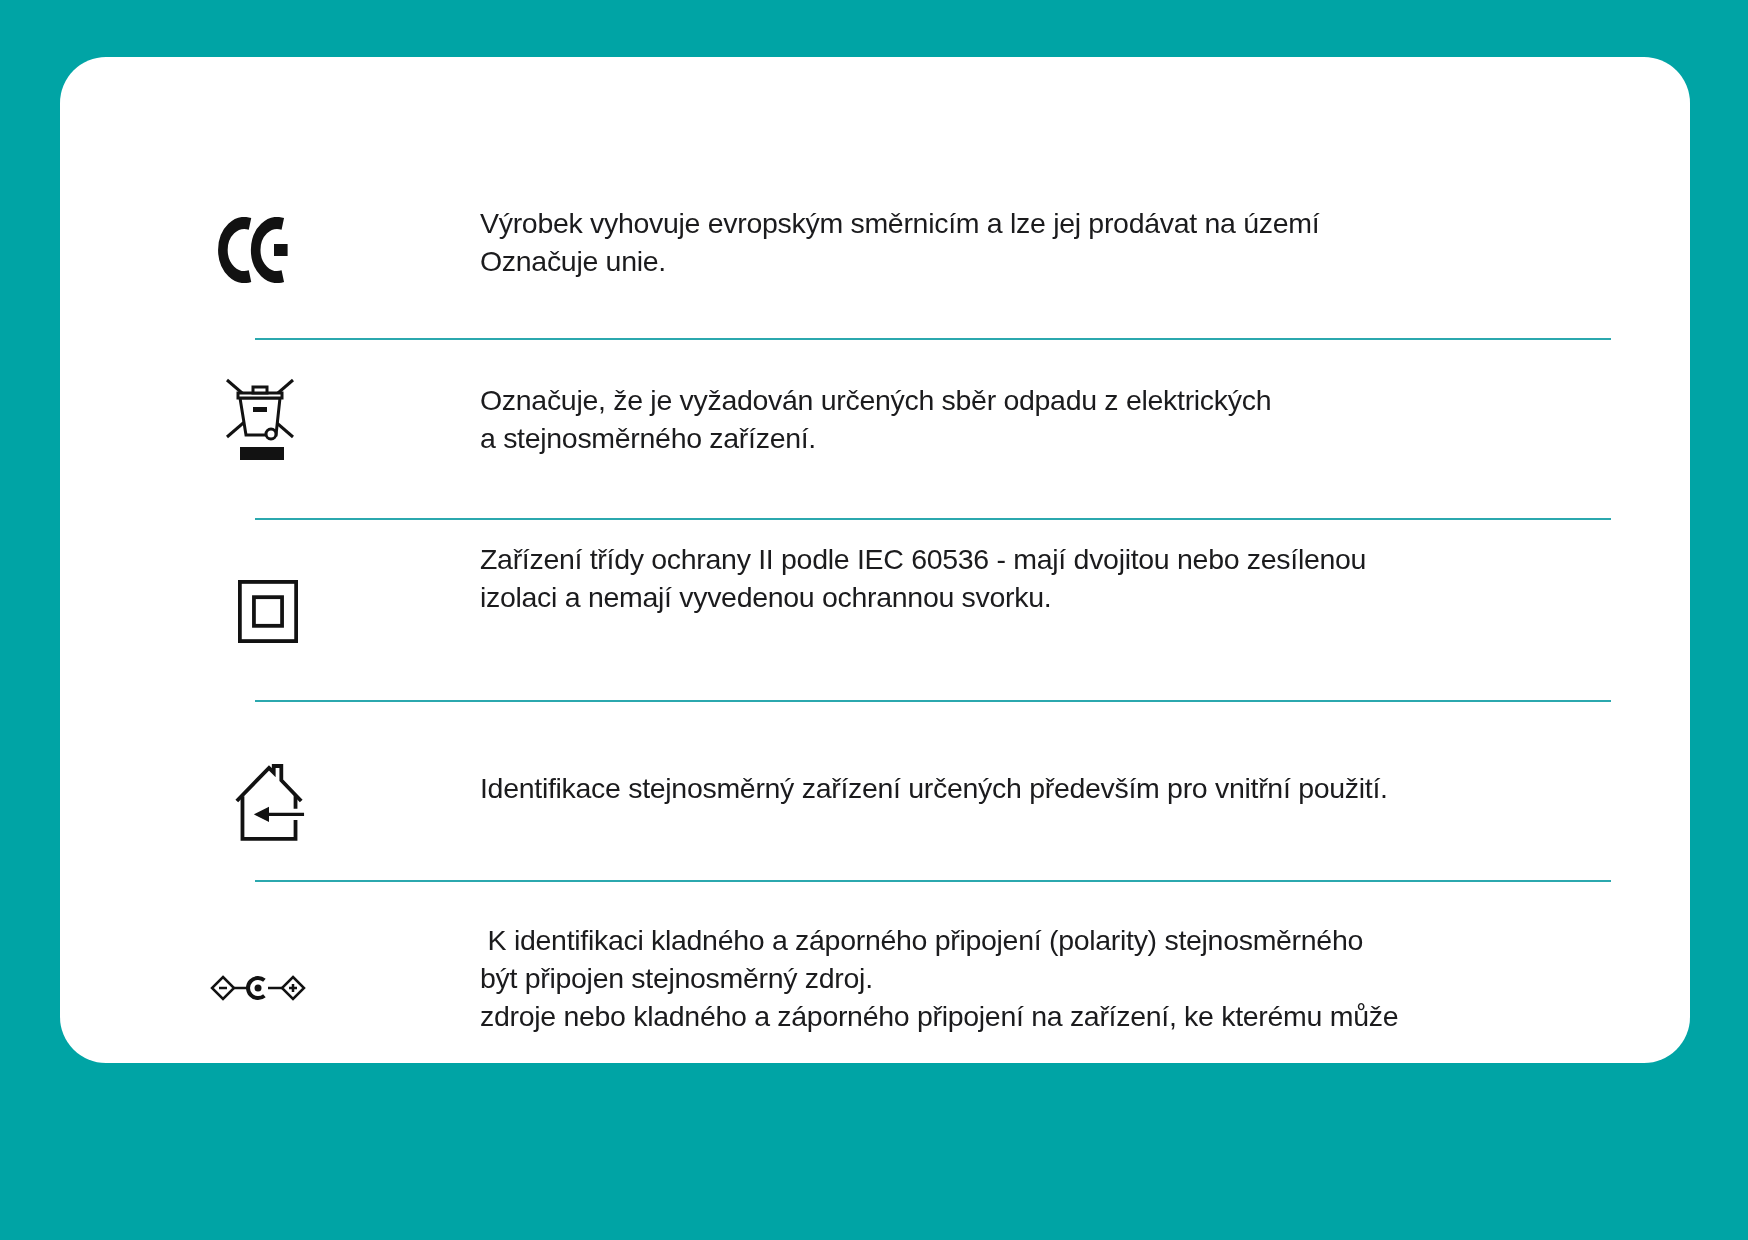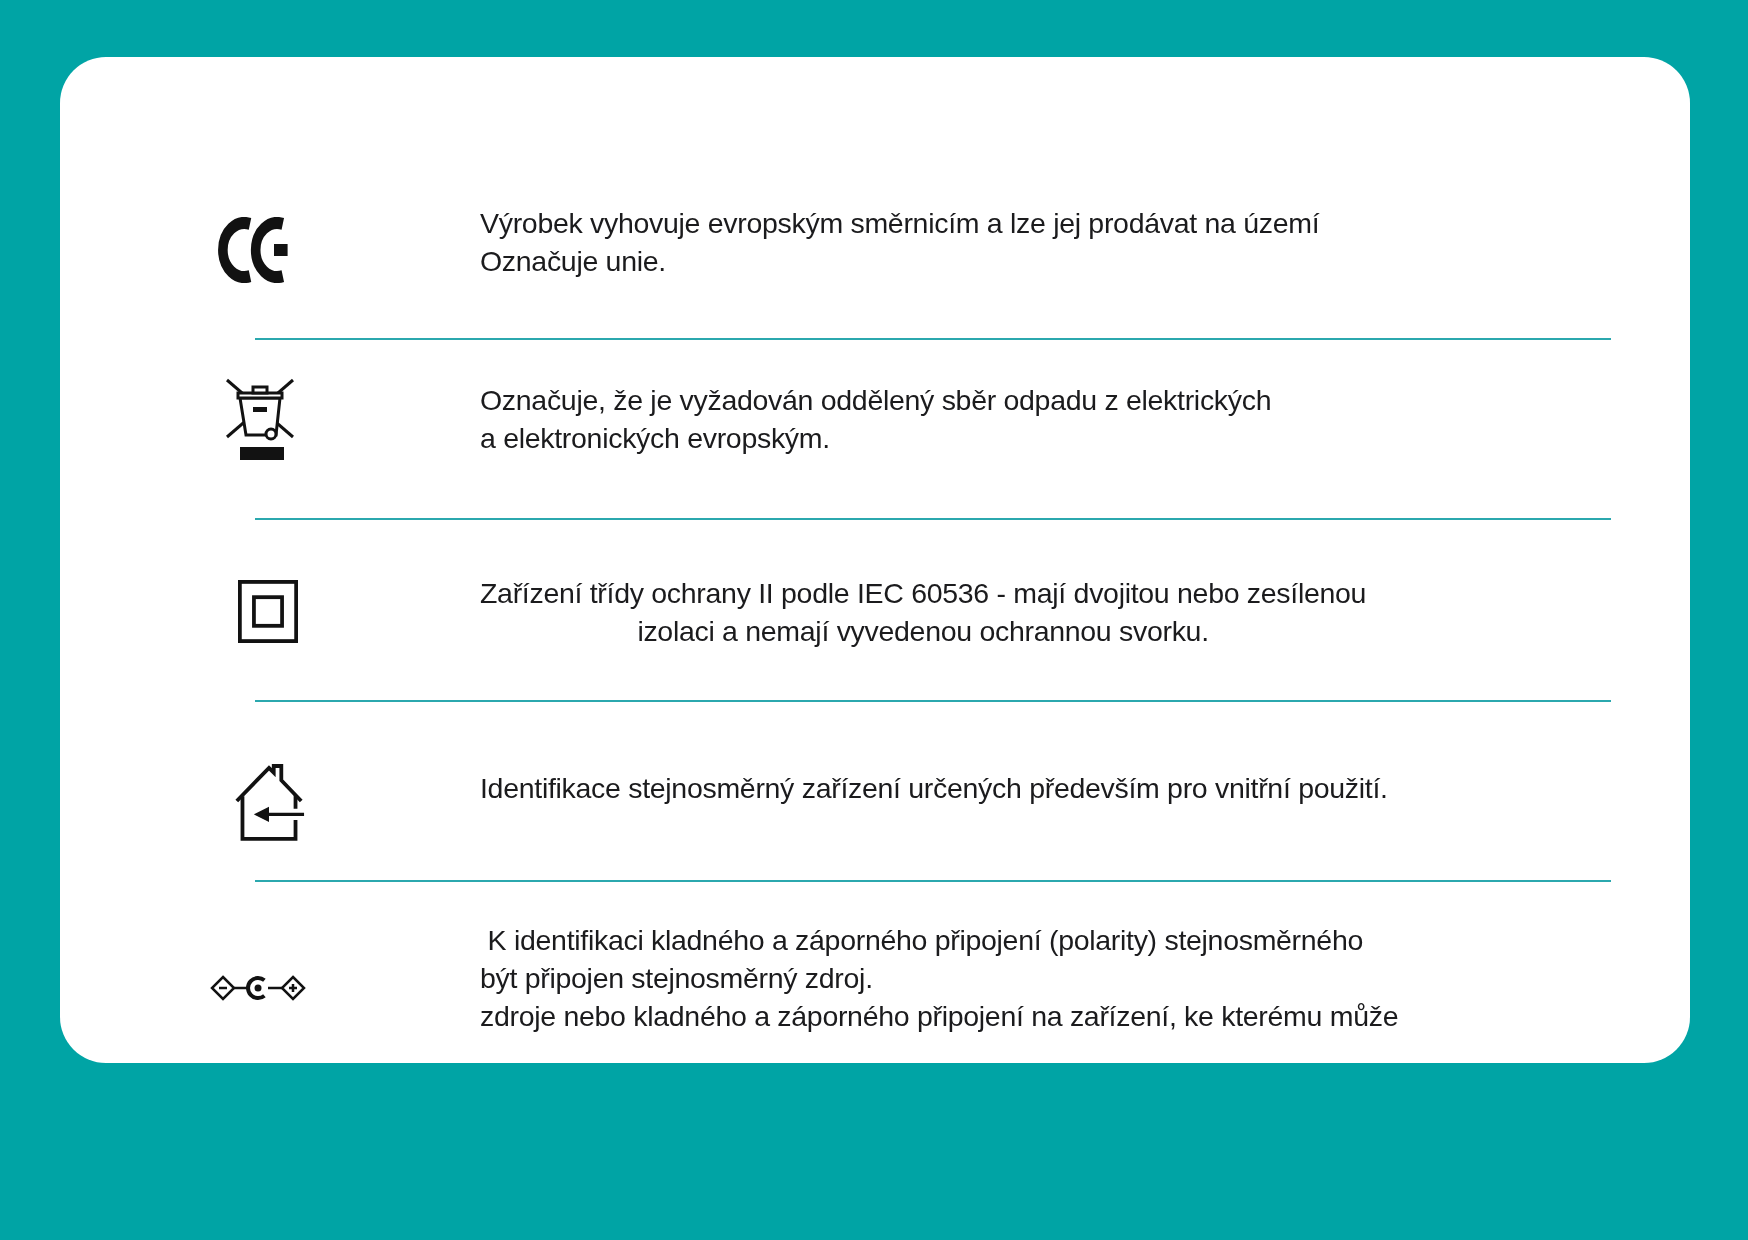--- a/index.html
+++ b/index.html
@@ -53,35 +53,35 @@
         <path d="M 67 3 L 1 60" stroke-width="3"></path>
         <path d="M 14 21 L 54 21 L 50 58 L 20 58 Z" stroke-width="3" fill="#fff"></path>
         <path d="M 12 16 H 56 V 21 H 12 Z" stroke-width="3" fill="#fff"></path>
         <rect x="27" y="10" width="14" height="6" stroke-width="3" fill="#fff"></rect>
         <rect x="27" y="30" width="14" height="5" fill="currentColor" stroke="none"></rect>
         <circle cx="45" cy="57" r="5" stroke-width="3" fill="#fff"></circle>
         <rect x="14" y="70" width="44" height="13" fill="currentColor" stroke="none"></rect>
       </svg>
     </div>
     <div class="text-block" style="top:324px;">
-      <div class="text-line">Označuje, že je vyžadován oddělený sběr odpadu z elektrických</div>
-      <div class="text-line">a elektronických evropským.</div>
+      <div class="text-line">Označuje, že je vyžadován určených sběr odpadu z elektrických</div>
+      <div class="text-line">a stejnosměrného zařízení.</div>
     </div>
   </div>
 
   <div class="divider" style="top:461px;"></div>
 
   <div class="row">
     <div class="icon-box" style="left:178px;top:523px;width:60px;height:63px;">
       <svg viewBox="0 0 64 66" preserveAspectRatio="none" fill="none" stroke="currentColor">
         <rect x="2" y="2" width="60" height="62" stroke-width="4"></rect>
         <rect x="17" y="18" width="30" height="30" stroke-width="4"></rect>
       </svg>
     </div>
-    <div class="text-block" style="top:517px;text-align:center;">
+    <div class="text-block" style="top:483px;">
       <div class="text-line">Zařízení třídy ochrany II podle IEC 60536 - mají dvojitou nebo zesílenou</div>
       <div class="text-line">izolaci a nemají vyvedenou ochrannou svorku.</div>
     </div>
   </div>
 
   <div class="divider" style="top:643px;"></div>
 
   <div class="row">
     <div class="icon-box" style="left:173px;top:704px;width:72px;height:82px;">
       <svg viewBox="0 0 76 86" fill="none" stroke="currentColor">

